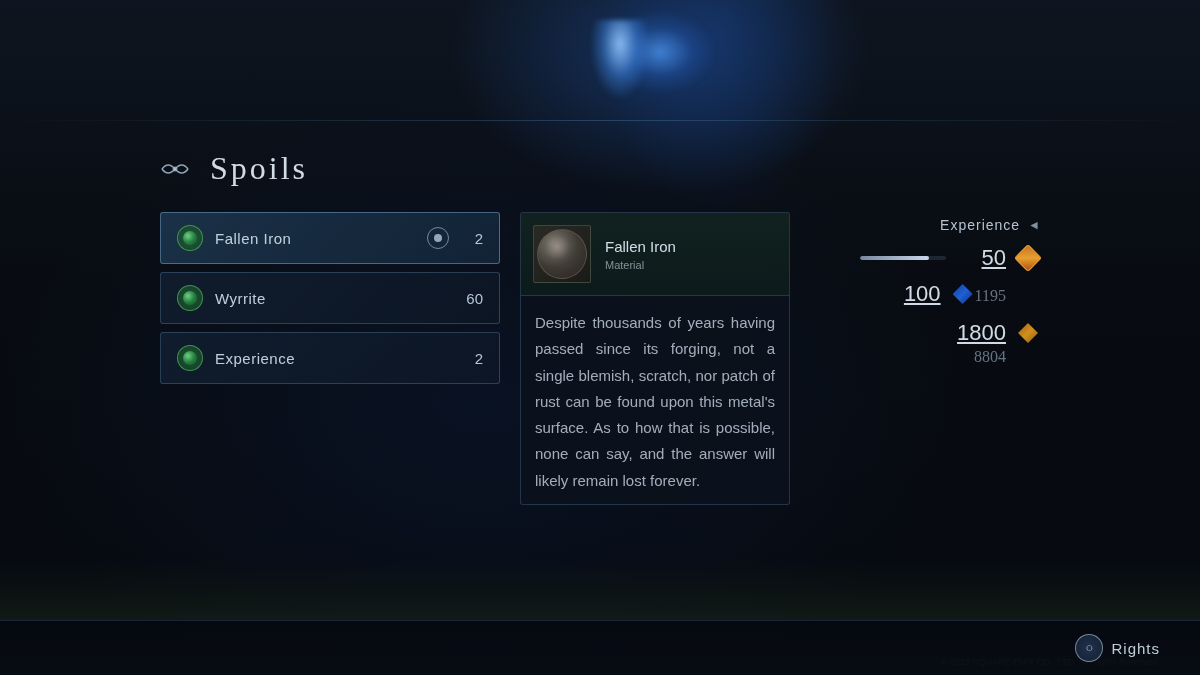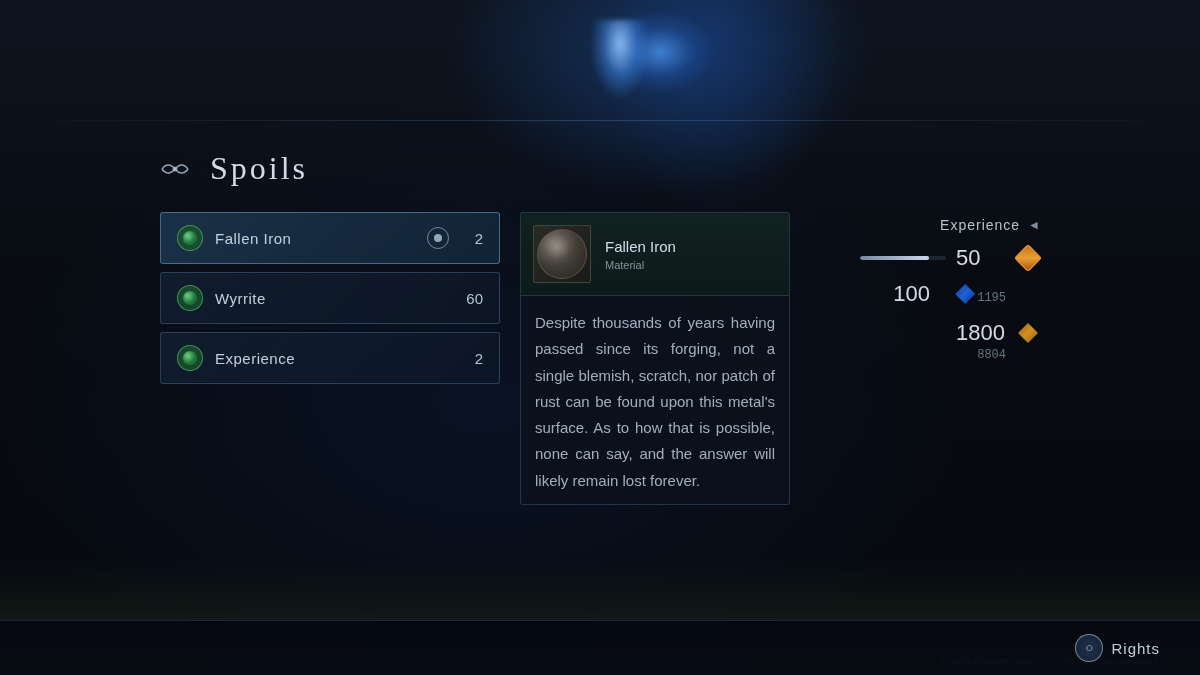--- a/index.html
+++ b/index.html
@@ -325,21 +325,22 @@
       background: linear-gradient(90deg, rgba(180,200,230,0.6), rgba(220,235,255,0.9));
       border-radius: 2px;
     }
 
     .exp-value {
       font-size: 22px;
       color: rgba(220,230,240,0.95);
       font-family: Arial, sans-serif;
       font-weight: 300;
       min-width: 50px;
-      text-align: left;
+      text-align: right;
+      text-decoration: underline;
     }
 
     .exp-gem {
       width: 24px;
       height: 24px;
       display: flex;
       align-items: center;
       justify-content: center;
     }
 
@@ -362,23 +363,23 @@
     }
 
     .gem-gold {
       width: 20px;
       height: 20px;
       background: linear-gradient(135deg, #a06010, #d09020, #906010);
       clip-path: polygon(50% 0%, 100% 50%, 50% 100%, 0% 50%);
     }
 
     .exp-sub-value {
-      font-size: 12px;
+      font-size: 16px;
       color: rgba(140,160,180,0.7);
-      font-family: Liberation Mono, monospace;
+      font-family: Liberation Serif, serif;
       text-align: right;
       margin-bottom: 4px;
       padding-right: 34px;
     }
 
     
     .close-btn {
       display: flex;
       align-items: center;
       gap: 8px;

